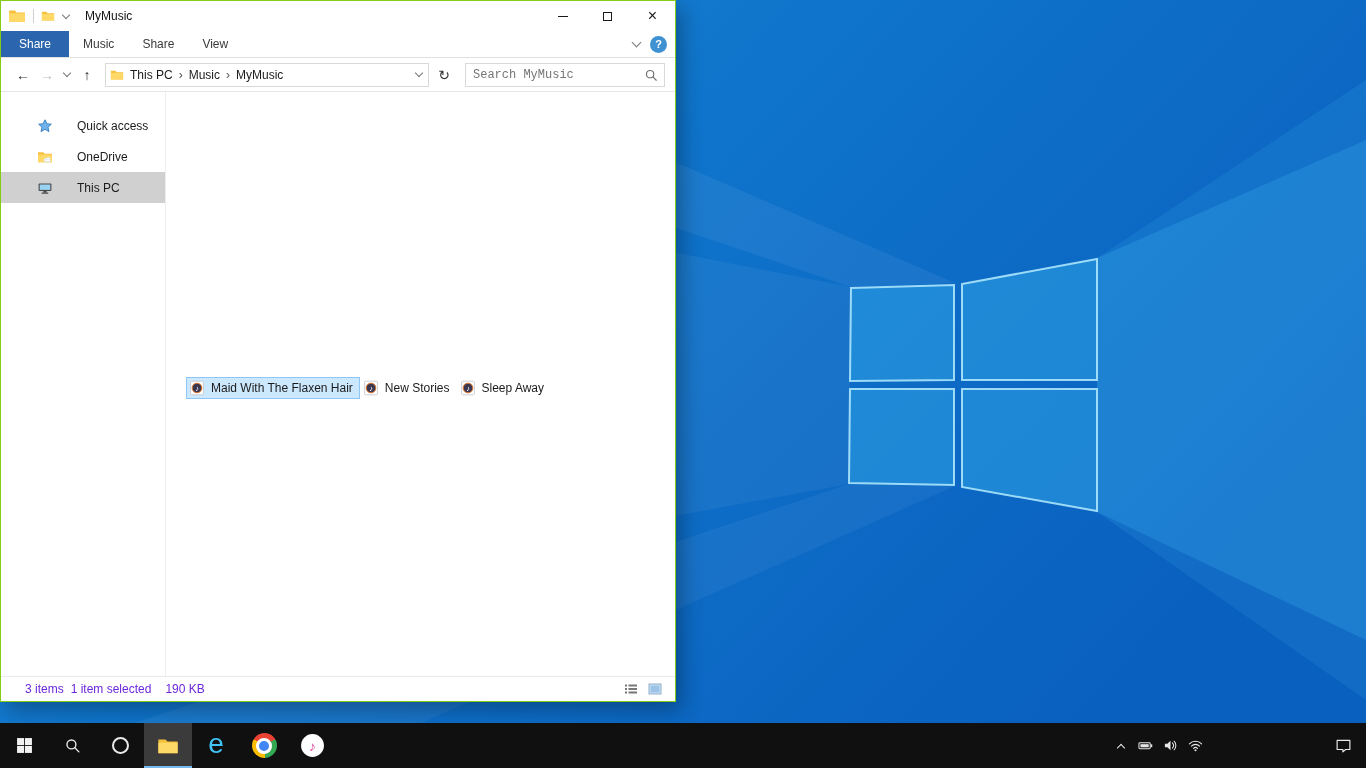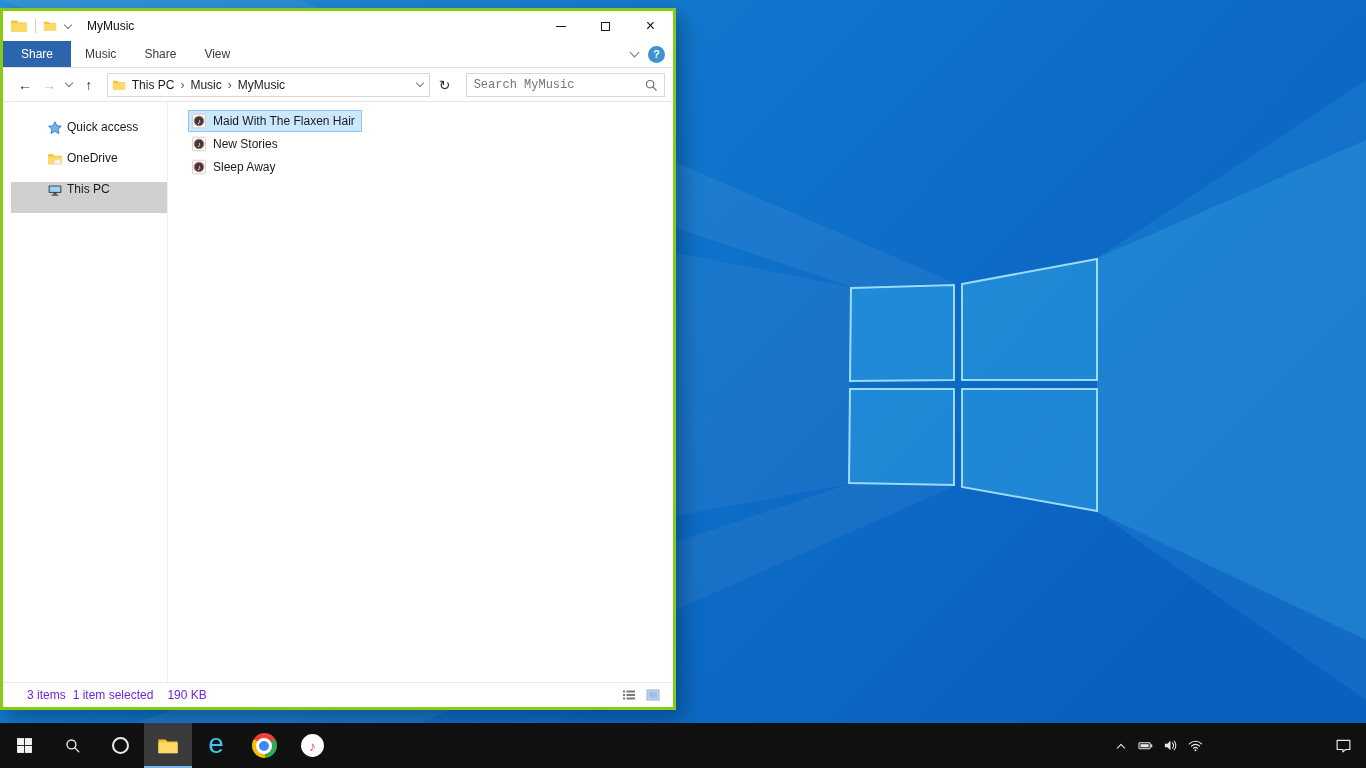--- a/index.html
+++ b/index.html
@@ -1,22 +1,22 @@
 <!DOCTYPE html>
 <html><head>
 <meta charset="utf-8">
 <style>
   html,body{margin:0;padding:0;width:1366px;height:768px;overflow:hidden;
     font-family:"Liberation Sans","DejaVu Sans",sans-serif;}
   .desktop{position:relative;width:1366px;height:768px;overflow:hidden;background:#0f75cc;}
   .wallpaper{position:absolute;inset:0;width:1366px;height:768px;display:block;}
 
   
-  .explorer{position:absolute;left:0;top:8px;width:676px;height:702px;background:#fff;
-    border:3px solid #84cc16;box-sizing:border-box;display:flex;flex-direction:column;
+  .explorer{position:absolute;left:0;top:0;width:676px;height:702px;background:#fff;
+    border:1px solid #84cc16;box-sizing:border-box;display:flex;flex-direction:column;
     box-shadow:6px 8px 20px rgba(0,0,0,.30);}
   .titlebar{height:30px;display:flex;align-items:center;padding-left:7px;flex:none;}
   .vline{width:1px;height:14px;background:#d0d0d0;margin:0 7px;}
   .qat-chev{margin-left:8px;}
   .win-title{font-size:12px;color:#111;margin-left:16px;}
   .win-controls{margin-left:auto;display:flex;height:30px;}
   .win-btn{width:45px;height:30px;display:flex;align-items:center;justify-content:center;cursor:default;}
   .glyph-min{width:10px;height:1px;background:#1a1a1a;}
   .glyph-max{width:9px;height:9px;border:1px solid #1a1a1a;box-sizing:border-box;}
   .glyph-close{font-size:16px;line-height:1;color:#1a1a1a;}
@@ -43,24 +43,24 @@
   .refresh{font-size:14px;color:#333;width:22px;text-align:center;margin-left:4px;}
   .searchbox{width:200px;height:24px;border:1px solid #d9d9d9;display:flex;align-items:center;
     margin-left:10px;box-sizing:border-box;background:#fff;}
   .searchbox input{flex:1;border:none;outline:none;font-size:12px;padding:0 0 0 7px;
     font-family:Liberation Mono, monospace;color:#333;background:transparent;min-width:0;}
   .searchbox input::placeholder{color:#767676;}
   .search-ic{color:#6d6d6d;margin:0 6px 0 2px;flex:none;}
 
   .winbody{flex:1;display:flex;min-height:0;}
   .navpane{width:165px;flex:none;padding-top:18px;border-right:1px solid #efefef;box-sizing:border-box;}
-  .nav-item{height:31px;display:flex;align-items:flex-start;padding-left:36px;gap:4px;
-    font-size:12px;color:#1b1b1b;cursor:default;margin-left:8px;}
+  .nav-item{height:31px;display:flex;align-items:center;padding-left:36px;gap:24px;
+    font-size:12px;color:#1b1b1b;cursor:default;}
   .nav-item.selected{background:#d0d0d0;}
-  .content{flex:1;padding:8px 0 0 20px;display:flex;flex-direction:column;align-items:flex-start;}
+  .content{flex:1;padding:8px 0 0 20px;display:flex;flex-direction:row;align-items:center;}
   .file-row{display:inline-flex;align-items:center;gap:6px;height:20px;padding:0 6px 0 2px;
     margin:0 0 1px 0;font-size:12px;color:#1b1b1b;border:1px solid transparent;cursor:default;}
   .file-row.selected{background:#cce8ff;border-color:#8fc6f3;}
 
   .statusbar{height:24px;flex:none;display:flex;align-items:center;font-size:12px;color:#6d28d9;
     border-top:1px solid #eaeaea;position:relative;}
   .st-count{margin-left:24px;}
   .st-sel{margin-left:7px;}
   .st-size{margin-left:14px;}
   .view-toggles{position:absolute;right:12px;display:flex;gap:8px;align-items:center;}

